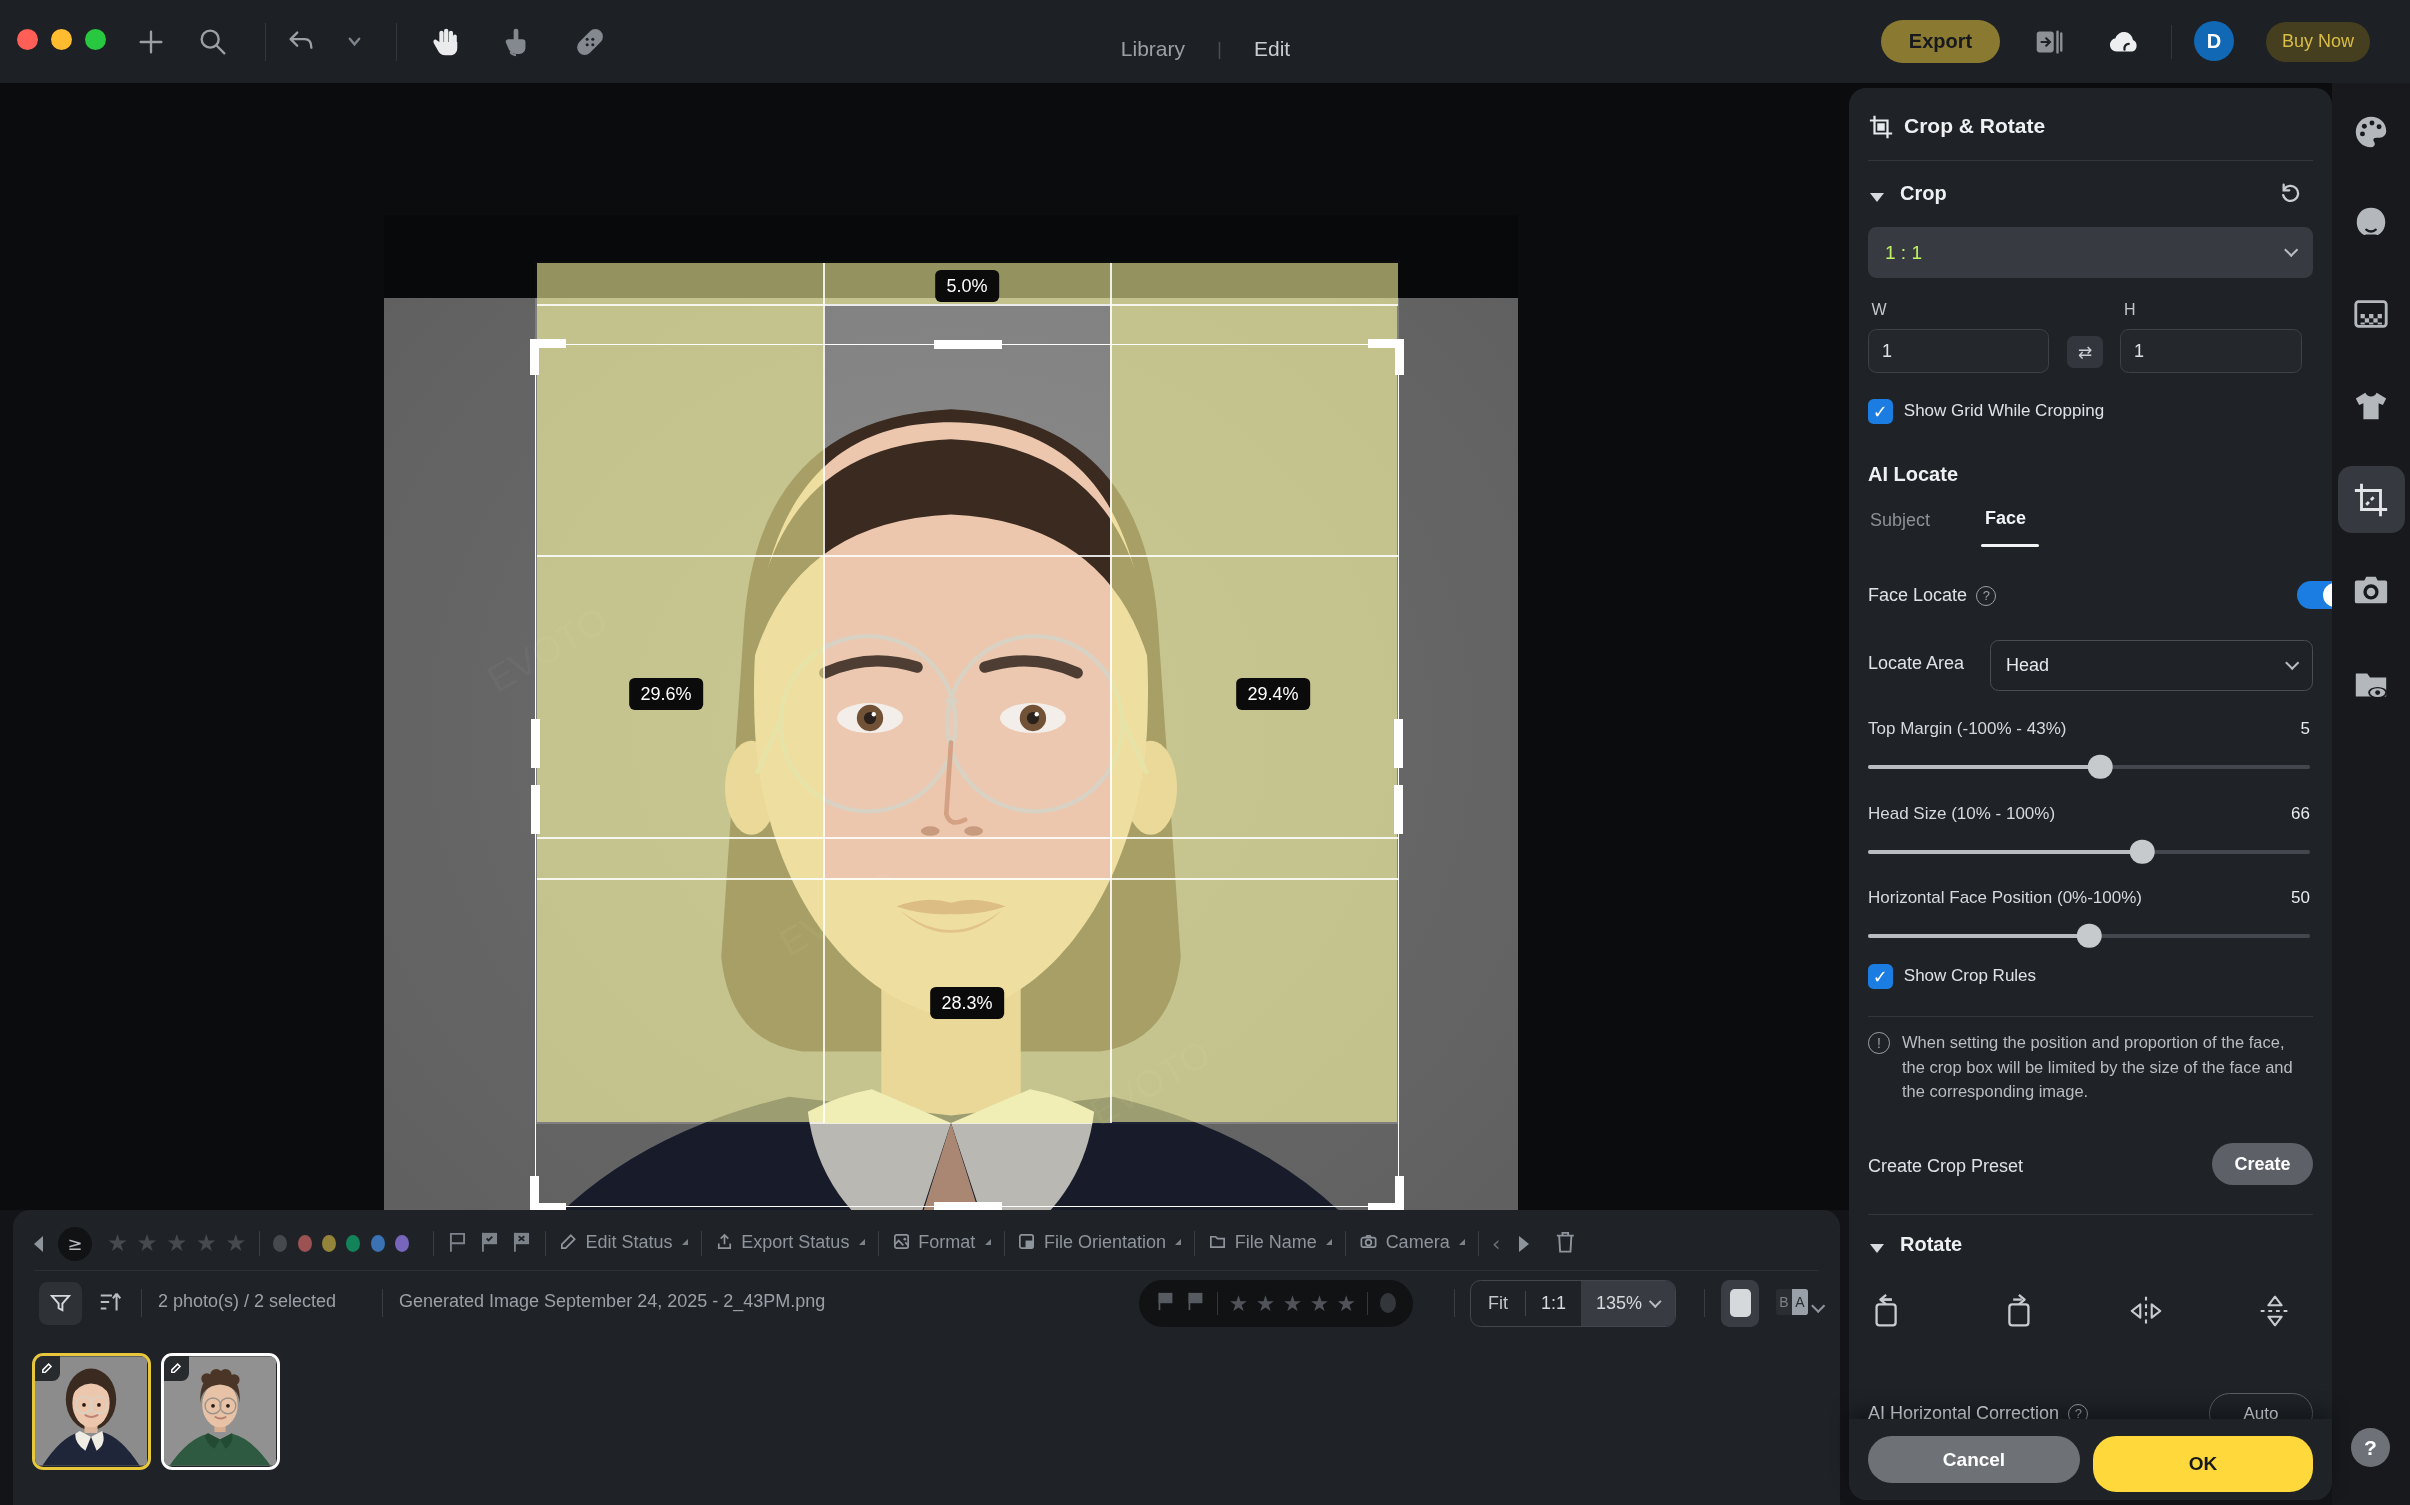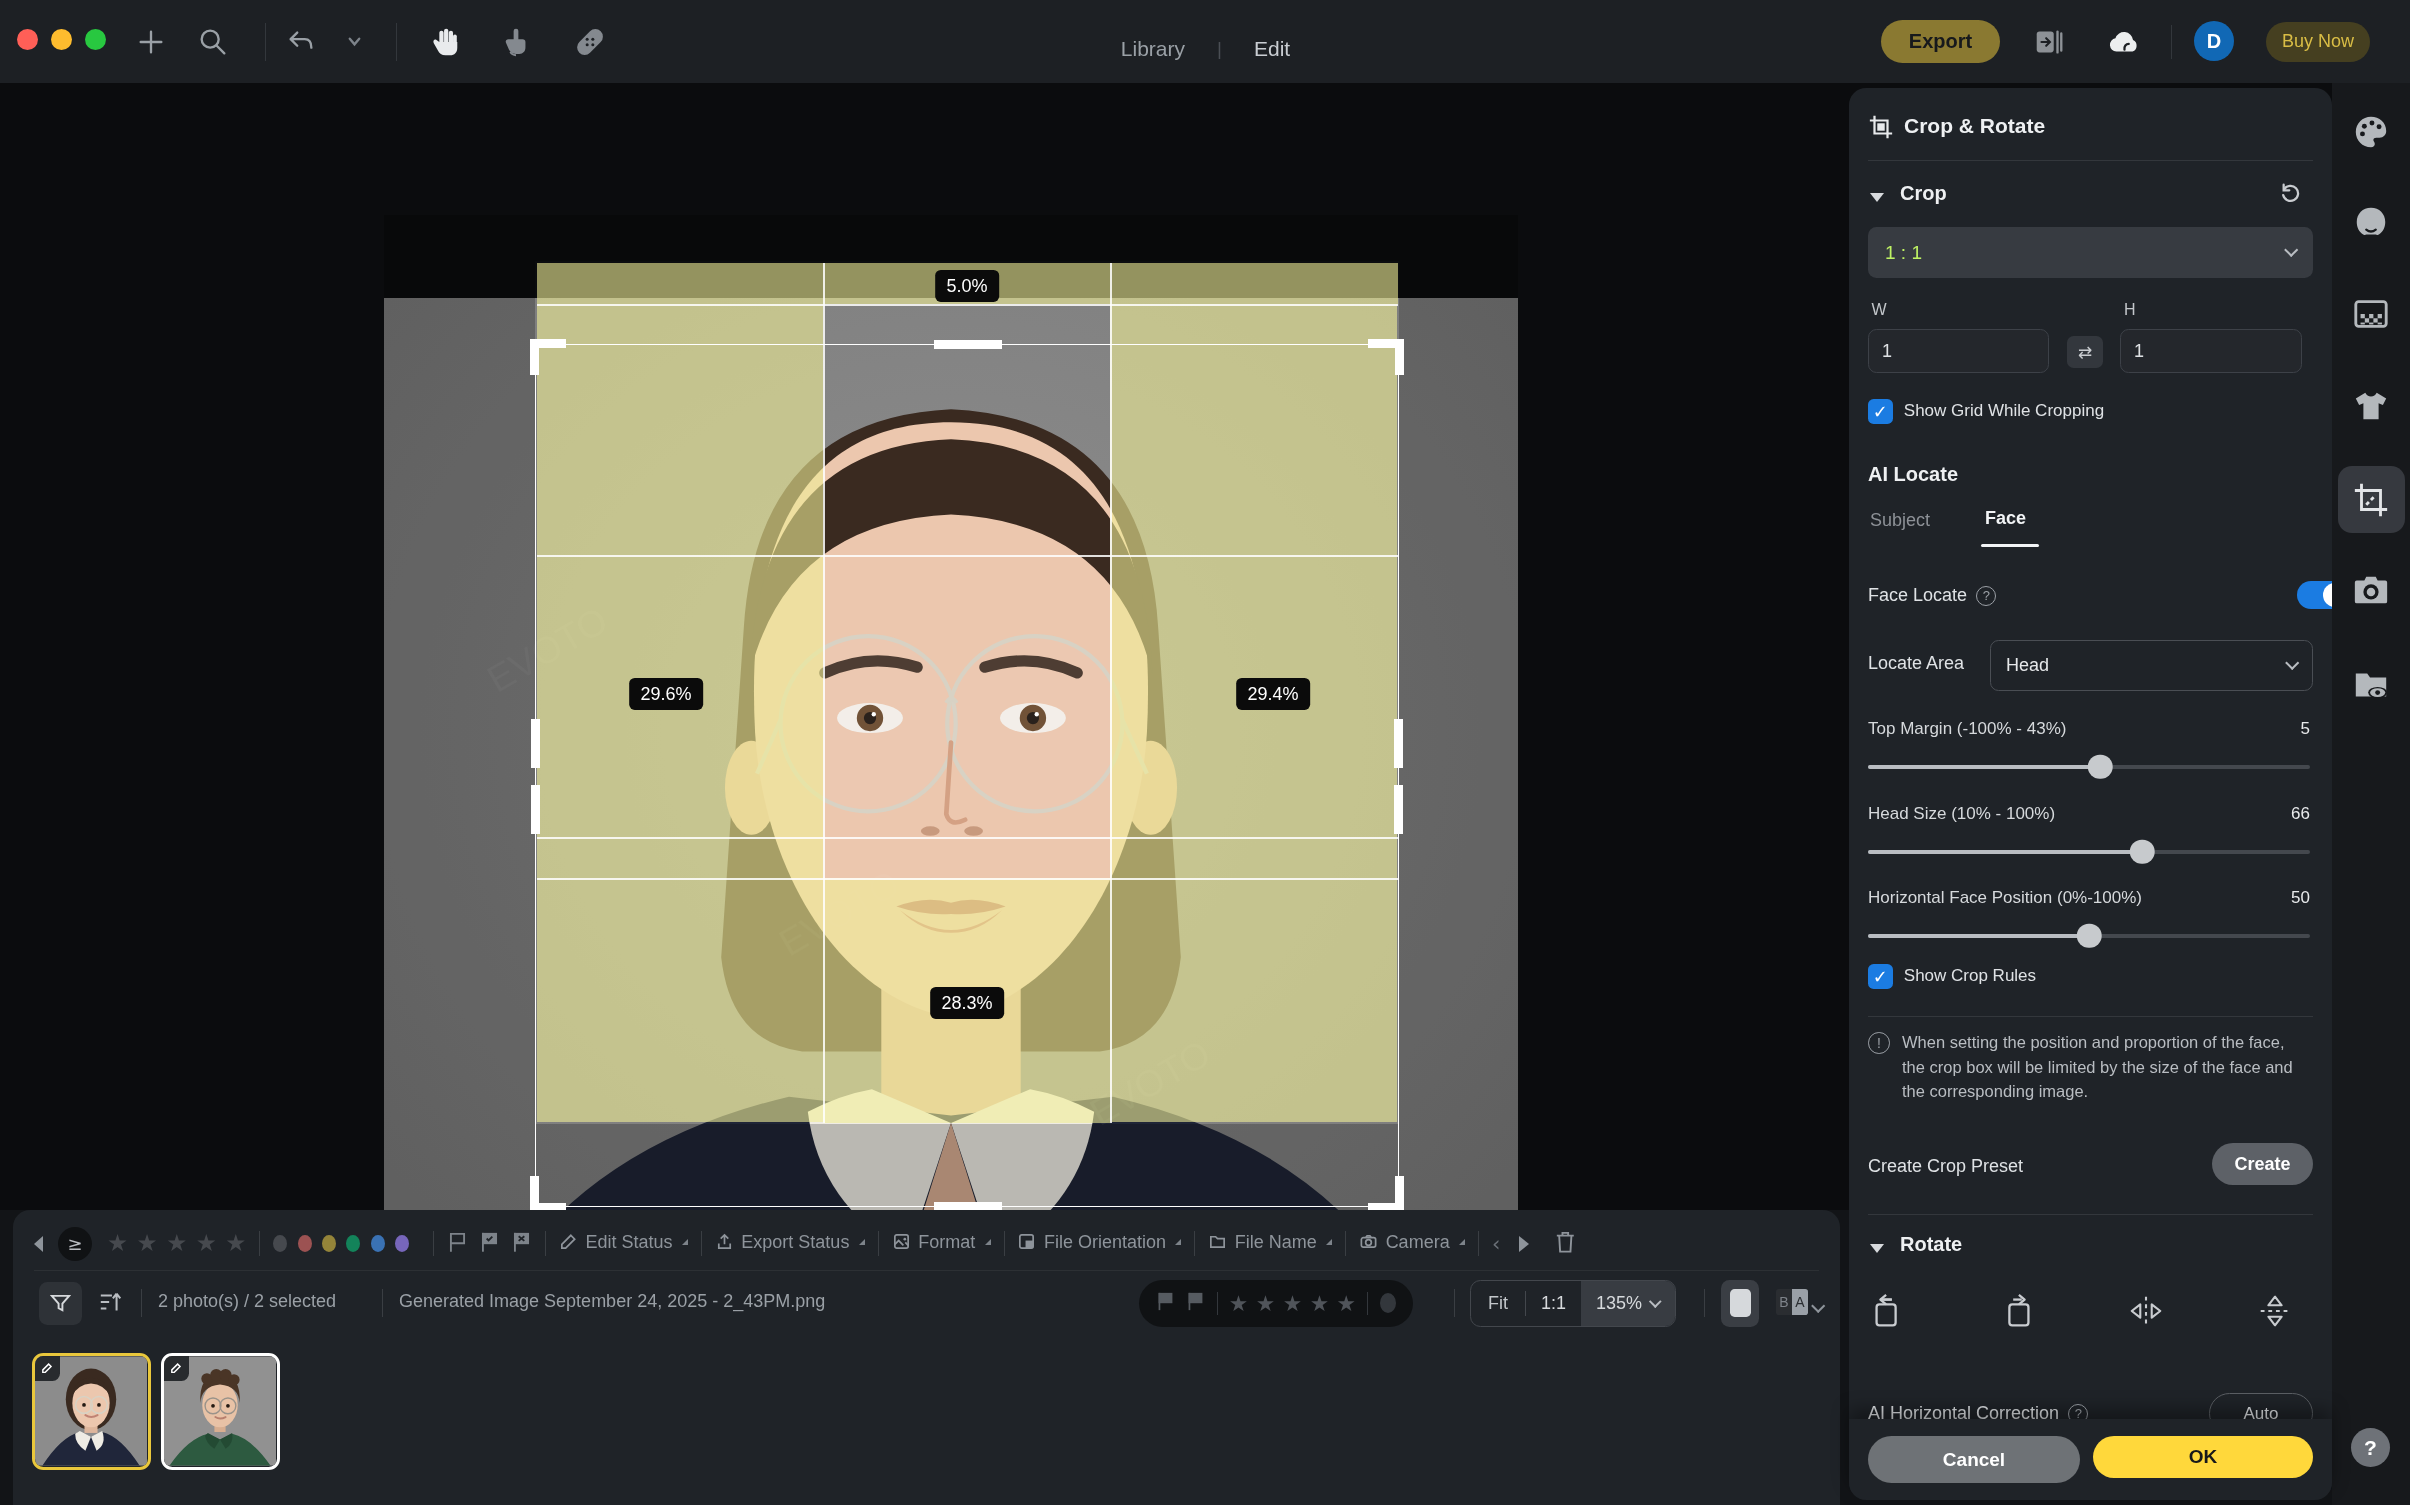--- a/index.html
+++ b/index.html
@@ -493,21 +493,21 @@
       <span style="color:#dfe2e5;font-size:18px;display:flex;align-items:center;gap:9.4px">
         <span>AI Horizontal Correction</span>
         <span class="info-circ">?</span>
       </span>
       <span class="pill-btn" style="width:104px;height:41px;border:1.4px solid #5a5e63;color:#dfe2e5;font-size:17px;font-weight:normal;border-radius:21px">Auto</span>
     </div>
   </div>
 
   <div id="panel-footer">
     <div class="abs pill-btn" style="left:19px;top:17px;width:212px;height:47px;background:#6e7276;color:#fff">Cancel</div>
-    <div class="abs pill-btn" style="left: 244px; top: 17px; width: 220px; height: 42px; color: rgb(23, 24, 26); background: rgb(255, 216, 59);">OK</div>
+    <div class="abs pill-btn" style="left: 244px; top: 17px; width: 220px; height: 56px; color: rgb(23, 24, 26); background: rgb(255, 216, 59);">OK</div>
   </div>
 </div>
 
 <div id="bottompanel" class="abs">
 
   <div id="row1">
     <span style="width:0;height:0;border-top:8.5px solid transparent;border-bottom:8.5px solid transparent;border-right:9.4px solid #8e949b"></span>
     <span style="width:34px;height:34px;border-radius:50%;background:#101214;color:#b9bdc2;display:flex;align-items:center;justify-content:center;font-size:18px;margin-left:15px" class="glyph">≥</span>
     <span style="display:flex;gap:8.5px;margin-left:15px">
       <span class="star glyph">★</span>

